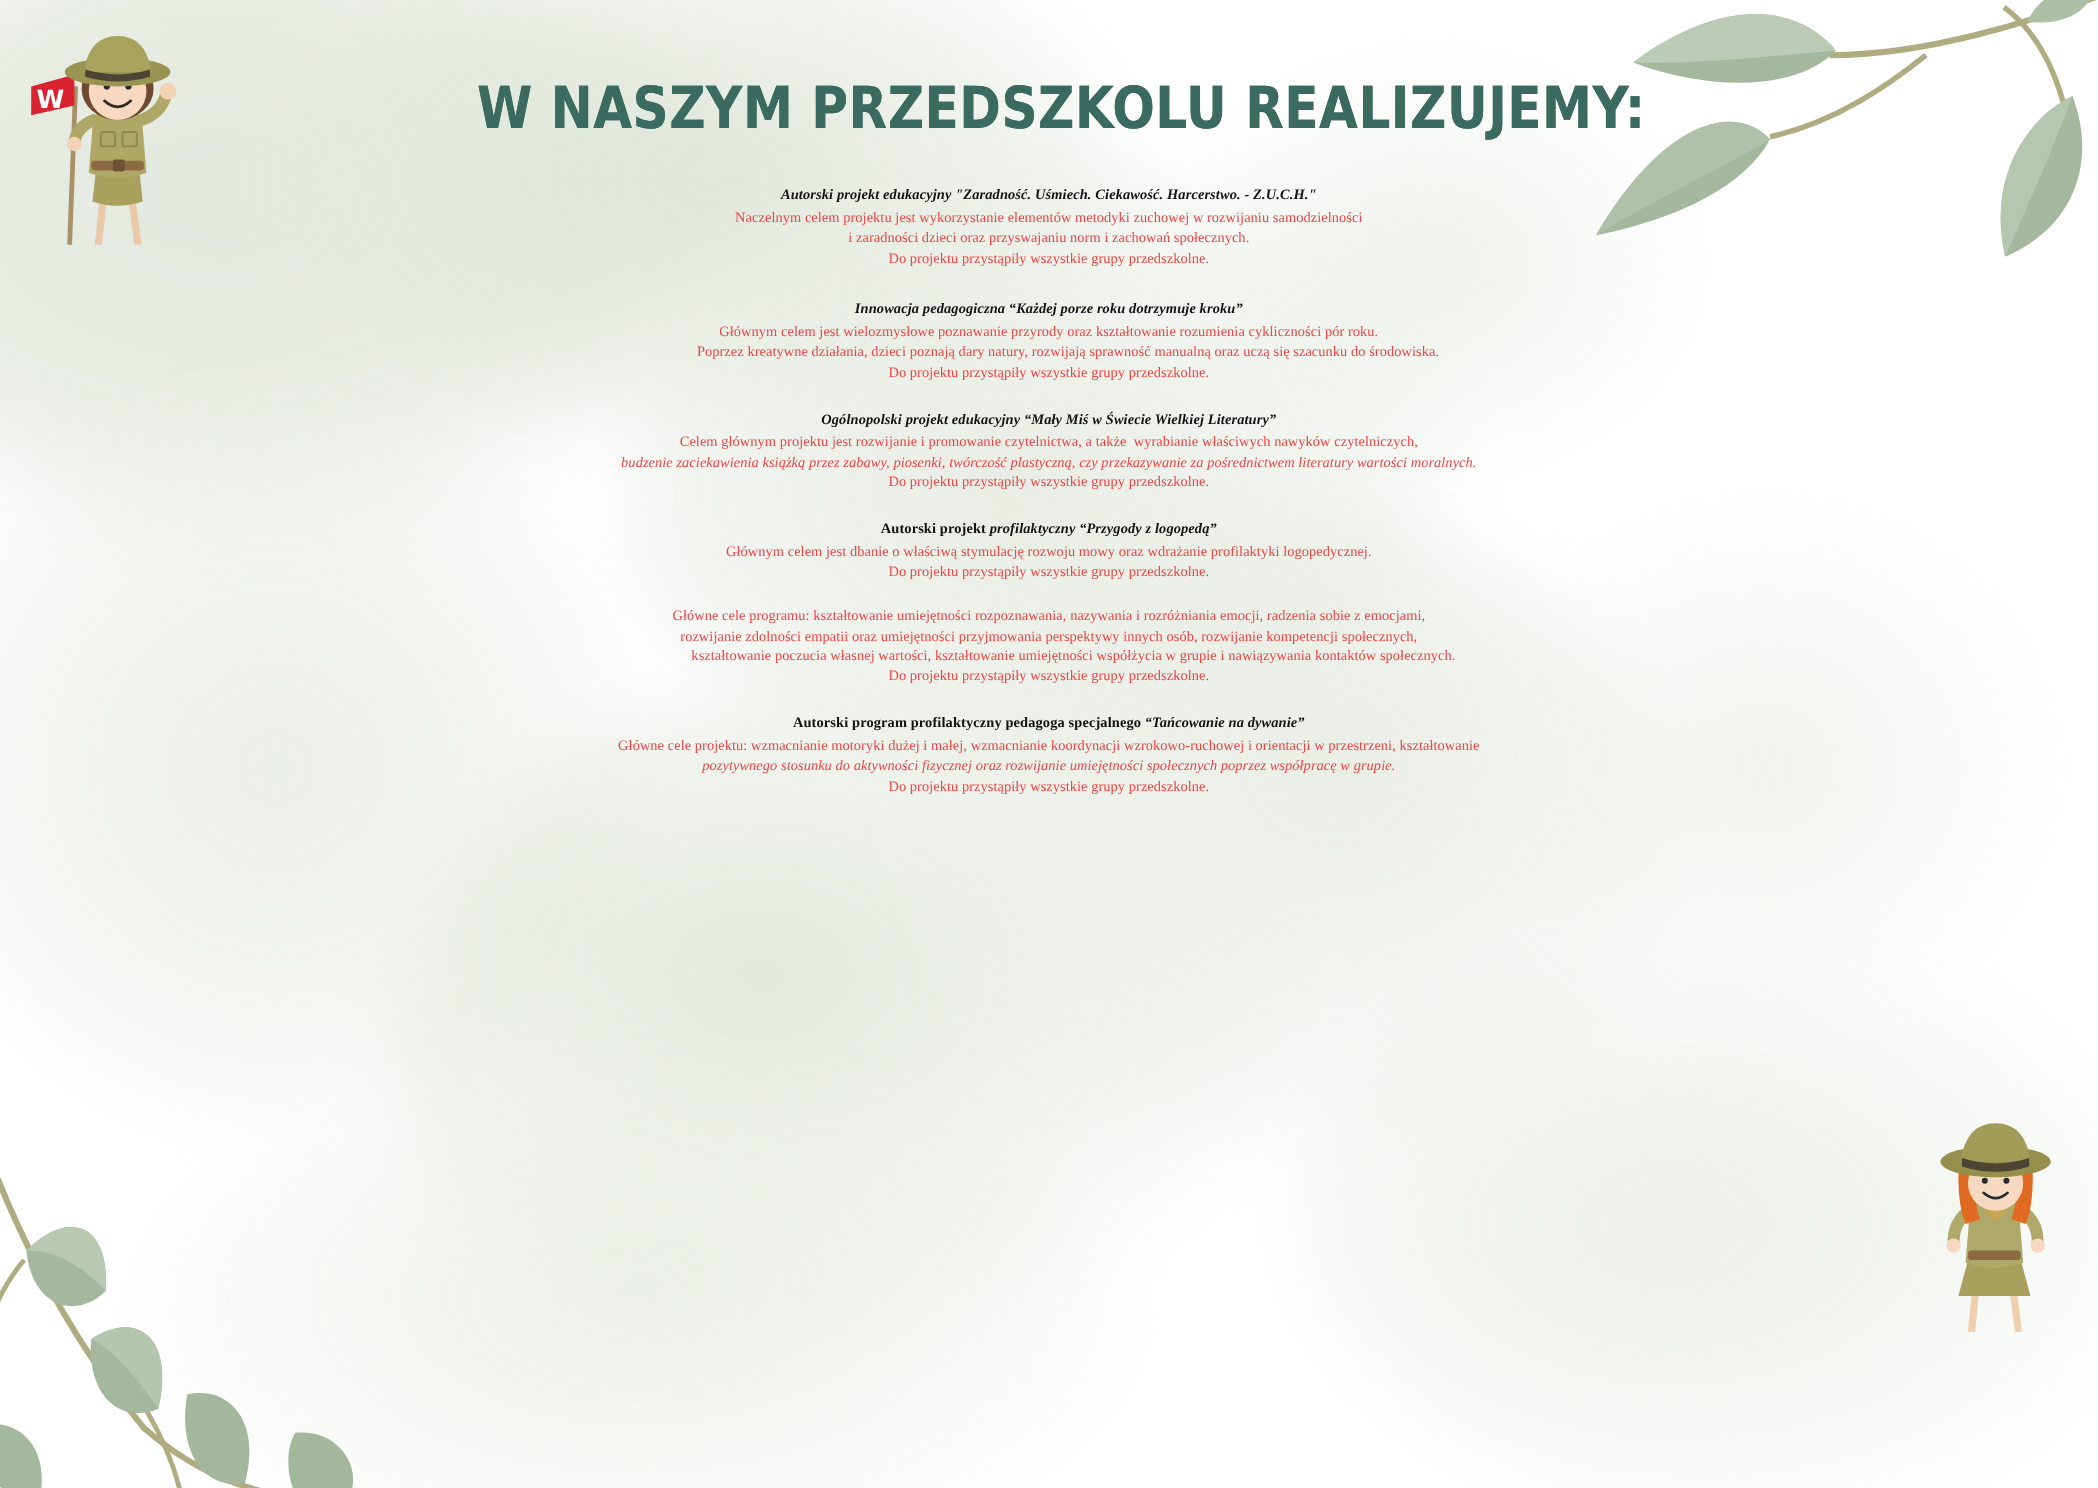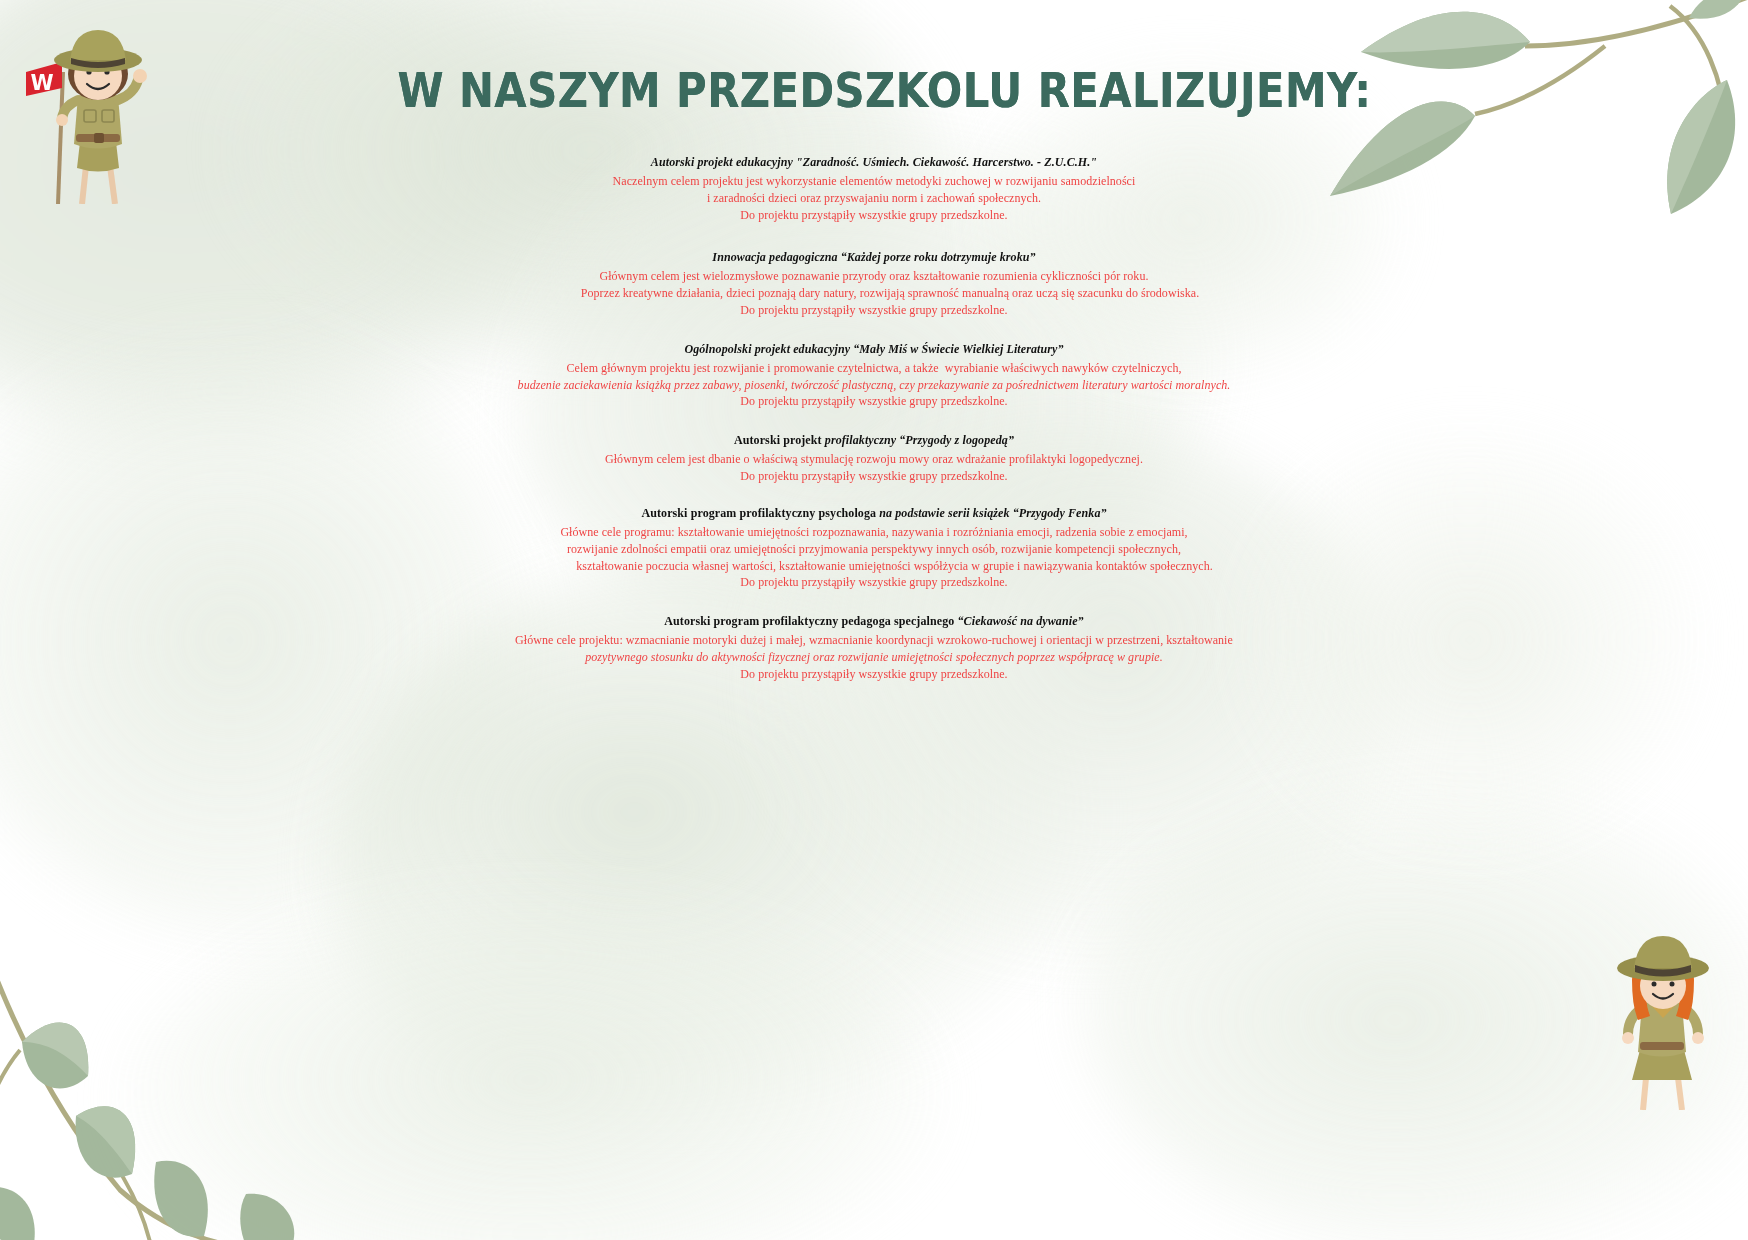--- a/index.html
+++ b/index.html
@@ -163,28 +163,27 @@
         <div class="body-line" style="font-size: 12px;">Celem głównym projektu jest rozwijanie i promowanie czytelnictwa, a także  wyrabianie właściwych nawyków czytelniczych,</div>
         <div class="body-line" style="font-size: 12px; font-style: italic;">budzenie zaciekawienia książką przez zabawy, piosenki, twórczość plastyczną, czy przekazywanie za pośrednictwem literatury wartości moralnych.</div>
         <div class="body-line" style="font-size: 12px;">Do projektu przystąpiły wszystkie grupy przedszkolne.</div>
       </div>
       <div class="block b3">
         <div class="heading" style="font-size: 12px;"><span class="rm">Autorski projekt </span><span class="it">profilaktyczny “Przygody z logopedą”</span></div>
         <div class="body-line" style="font-size: 12px;">Głównym celem jest dbanie o właściwą stymulację rozwoju mowy oraz wdrażanie profilaktyki logopedycznej.</div>
         <div class="body-line" style="font-size: 12px;">Do projektu przystąpiły wszystkie grupy przedszkolne.</div>
       </div>
       <div class="block b4">
-        <div class="heading" style="font-size: 12px;"><span class="rm">Autorski program profilaktyczny psychologa </span><span class="it">na podstawie serii książek “Przygody Fenka”</span></div>
         <div class="body-line" style="font-size: 12px;">Główne cele programu: kształtowanie umiejętności rozpoznawania, nazywania i rozróżniania emocji, radzenia sobie z emocjami,</div>
         <div class="body-line" style="font-size: 12px;">rozwijanie zdolności empatii oraz umiejętności przyjmowania perspektywy innych osób, rozwijanie kompetencji społecznych,</div>
         <div class="body-line" style="font-size: 12px; margin-left: 41px;">kształtowanie poczucia własnej wartości, kształtowanie umiejętności współżycia w grupie i nawiązywania kontaktów społecznych.</div>
         <div class="body-line" style="font-size: 12px;">Do projektu przystąpiły wszystkie grupy przedszkolne.</div>
       </div>
       <div class="block b5">
-        <div class="heading" style="font-size: 12px;"><span class="rm">Autorski program profilaktyczny pedagoga specjalnego </span><span class="it">“Ciekawość na dywanie”</span></div>
+        <div class="heading" style="font-size: 12px;"><span class="rm">Autorski program profilaktyczny pedagoga specjalnego </span><span class="it">“Tańcowanie na dywanie”</span></div>
         <div class="body-line" style="font-size: 12px;">Główne cele projektu: wzmacnianie motoryki dużej i małej, wzmacnianie koordynacji wzrokowo-ruchowej i orientacji w przestrzeni, kształtowanie</div>
         <div class="body-line" style="font-size: 12px; font-style: italic;">pozytywnego stosunku do aktywności fizycznej oraz rozwijanie umiejętności społecznych poprzez współpracę w grupie.</div>
         <div class="body-line" style="font-size: 12px;">Do projektu przystąpiły wszystkie grupy przedszkolne.</div>
       </div>
     </div>
 
   <svg id="scout-boy" class="art" viewBox="0 0 150 190">
 
     <line x1="45" y1="58" x2="40" y2="190" stroke="#a8906a" stroke-width="4"></line>
 

